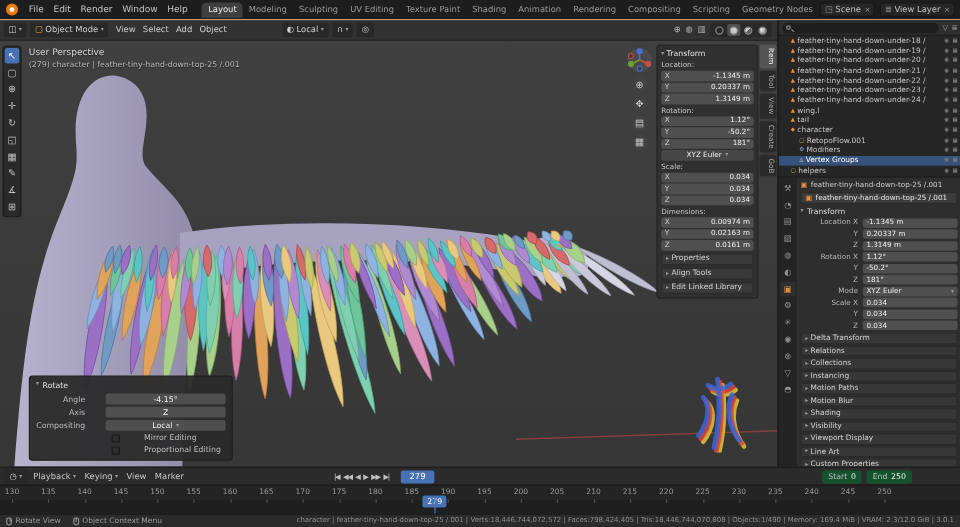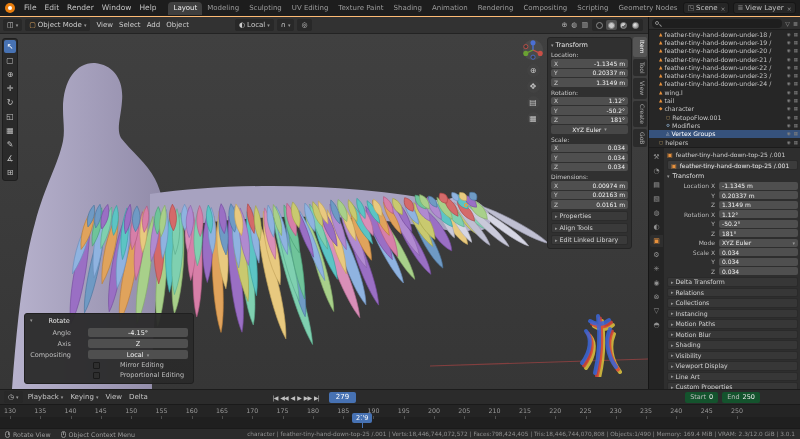--- a/index.html
+++ b/index.html
@@ -53,21 +53,21 @@
 .np-field{display:flex;justify-content:space-between;align-items:center;background:#4f4f4f;border-radius:2px;height:8.5px;padding:0 3px;margin-bottom:1px;color:#f2f2f2}
 .np-field .ax{color:#d0d0d0}
 .np-drop{justify-content:center;gap:3px;background:#474747}
 .np-sec{display:flex;align-items:center;gap:2px;background:#3a3a3a;border:1px solid #2b2b2b;border-radius:2px;height:10px;padding:0 3px;margin-top:2px;color:#d5d5d5;font-size:6.3px}
 
 .n-tabs{position:absolute;right:1px;top:3px;width:14px;display:flex;flex-direction:column;gap:2px;z-index:6}
 .n-tab{writing-mode:vertical-rl;font-size:6px;color:#a8a8a8;background:rgba(40,40,40,.85);border-radius:2px;padding:3px 1px;text-align:center}
 .n-tab.active{background:#555;color:#fff}
 
 .op-panel{position:absolute;left:24px;bottom:5px;width:170px;background:rgba(42,42,42,.95);border:1px solid #202020;border-radius:3px;padding:3px 5px 4px;z-index:6;font-size:6.5px}
-.op-title{color:#e6e6e6;display:flex;gap:16px;margin-bottom:3px;align-items:flex-start}
+.op-title{color:#e6e6e6;display:flex;gap:3px;margin-bottom:3px;align-items:flex-start}
 .op-row{display:flex;align-items:center;margin-bottom:2px}
 .op-label{flex:0 0 58px;text-align:right;padding-right:17px;color:#bdbdbd}
 .op-field{flex:1;background:#4f4f4f;border-radius:2px;height:9px;display:flex;align-items:center;justify-content:center;color:#f0f0f0;gap:3px}
 .op-check{display:flex;align-items:center;margin:2px 0 0 63px;gap:20px;color:#bdbdbd}
 .cbox{width:7px;height:7px;background:#2e2e2e;border:1px solid #1a1a1a;border-radius:1px}
 .watermark{position:absolute;right:26px;bottom:8px;z-index:4}
 
 .right-col{position:absolute;left:648px;top:17px;width:152px;height:372px;background:#2a2a2a;border-left:1px solid #161616}
 .outliner{position:absolute;left:0;top:0;width:152px;height:130px;background:#262626;overflow:hidden}
 .outl-head{height:13px;background:#2e2e2e;border-bottom:1px solid #1d1d1d;display:flex;align-items:center;gap:3px;padding:0 3px}
@@ -375,20 +375,24 @@
           <div class="tool">⊕</div>
           <div class="tool">✛</div>
           <div class="tool">↻</div>
           <div class="tool">◱</div>
           <div class="tool">▦</div>
           <div class="tool">✎</div>
           <div class="tool">∡</div>
           <div class="tool">⊞</div>
         </div>
 
+      <div class="vp-info">
+        <div class="l1">User Perspective</div>
+        <div class="l2">(279) character | feather-tiny-hand-down-top-25 /.001</div>
+      </div>
 
       <div class="gizmo-col">
         <svg width="22" height="22" viewBox="0 0 26 26">
           <circle cx="13" cy="13" r="12" fill="rgba(255,255,255,0.06)"></circle>
           <line x1="13" y1="13" x2="13" y2="4.5" stroke="#4a6fd4" stroke-width="1.6"></line>
           <circle cx="13" cy="4.5" r="3" fill="#4a6fd4"></circle>
           <line x1="13" y1="13" x2="21.5" y2="17" stroke="#c84f46" stroke-width="1.6"></line>
           <circle cx="21.5" cy="17" r="3" fill="#c84f46"></circle>
           <line x1="13" y1="13" x2="4.5" y2="17" stroke="#6aa132" stroke-width="1.6"></line>
           <circle cx="4.5" cy="17" r="3" fill="#6aa132"></circle>
@@ -818,21 +822,21 @@
   <div class="timeline">
     <div class="tl-head">
       <div class="dd">
         <span>◷</span>
         <span class="car">▾</span>
       </div>
       <div class="row" style="gap:7px">
           <div class="tl-menu">Playback<span class="car">▾</span></div>
           <div class="tl-menu">Keying<span class="car">▾</span></div>
           <div class="tl-menu">View</div>
-          <div class="tl-menu">Delta</div>
+          <div class="tl-menu">Marker</div>
         </div>
       <div class="transport">
           <div class="tp-btn">|◀</div>
           <div class="tp-btn">◀◀</div>
           <div class="tp-btn">◀</div>
           <div class="tp-btn">▶</div>
           <div class="tp-btn">▶▶</div>
           <div class="tp-btn">▶|</div>
         </div>
       <div class="frame-field">

